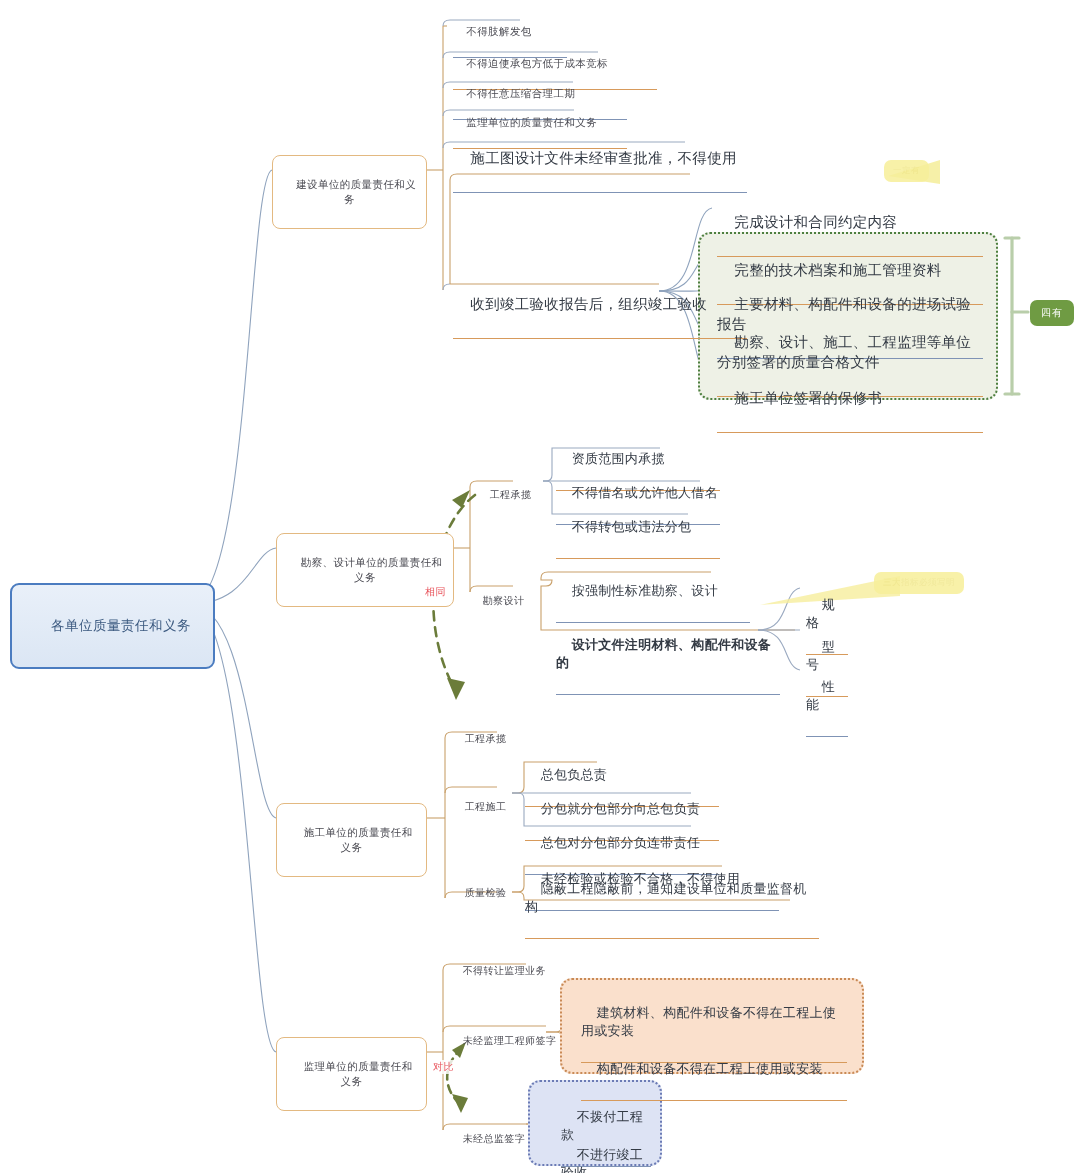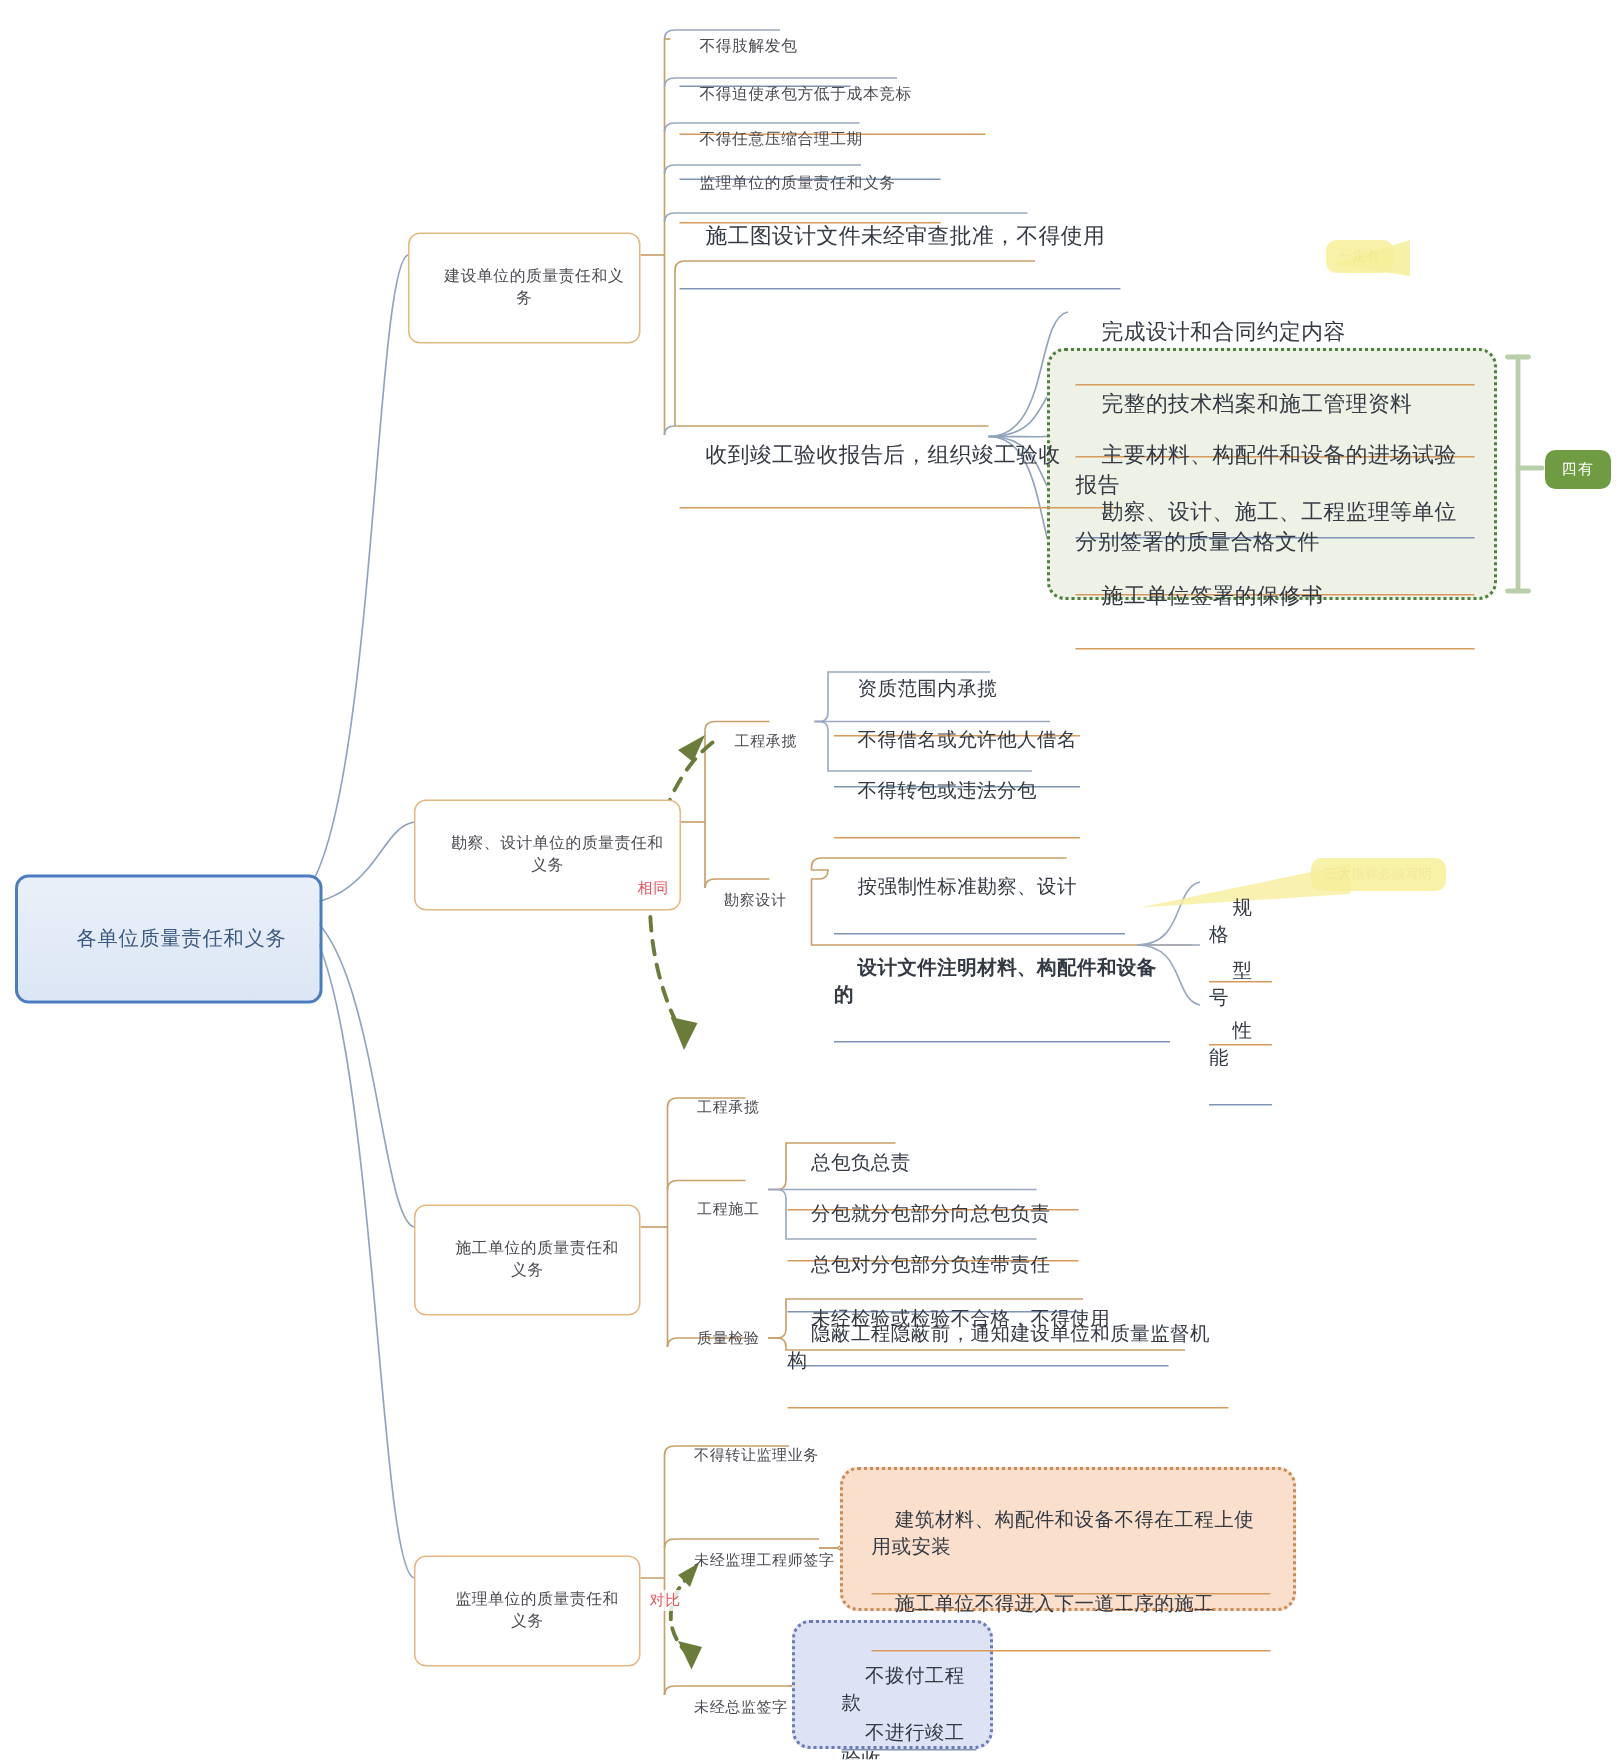--- a/index.html
+++ b/index.html
@@ -380,21 +380,21 @@
     <span>未经监理工程师签字</span>
   </div>
   <div class="node sublabel" style="left:450px;top:1118px;width:120px;">
     <span>未经总监签字</span>
   </div>
 
   <div class="node leaf ul-o md" style="left:578px;top:984px;width:272px;">
     <span>建筑材料、构配件和设备不得在工程上使用或安装</span>
   </div>
   <div class="node leaf ul-o md" style="left:578px;top:1040px;width:272px;">
-    <span>施工单位不得进入下一道工序的施工</span>
+    <span>构配件和设备不得在工程上使用或安装</span>
   </div>
 
   <div class="node leaf ul-b md" style="left:558px;top:1088px;width:96px;">
     <span>不拨付工程款</span>
   </div>
   <div class="node leaf ul-p md" style="left:558px;top:1126px;width:96px;">
     <span>不进行竣工验收</span>
   </div>
 
   <div class="anno" style="left:432px;top:1060px;">

